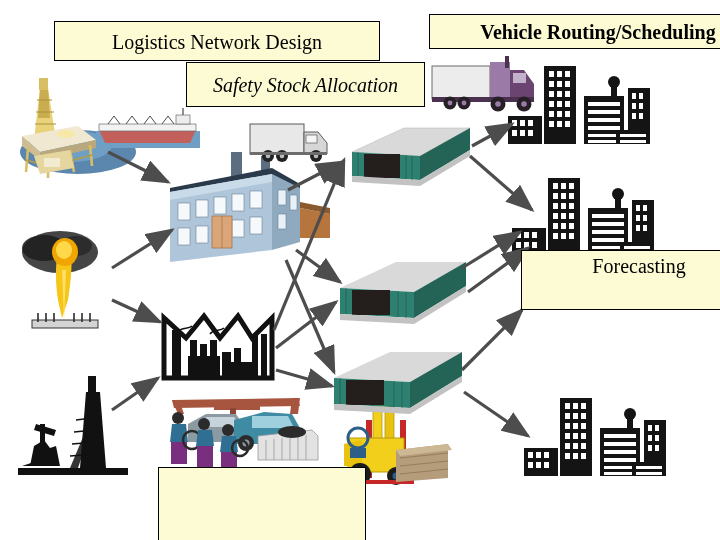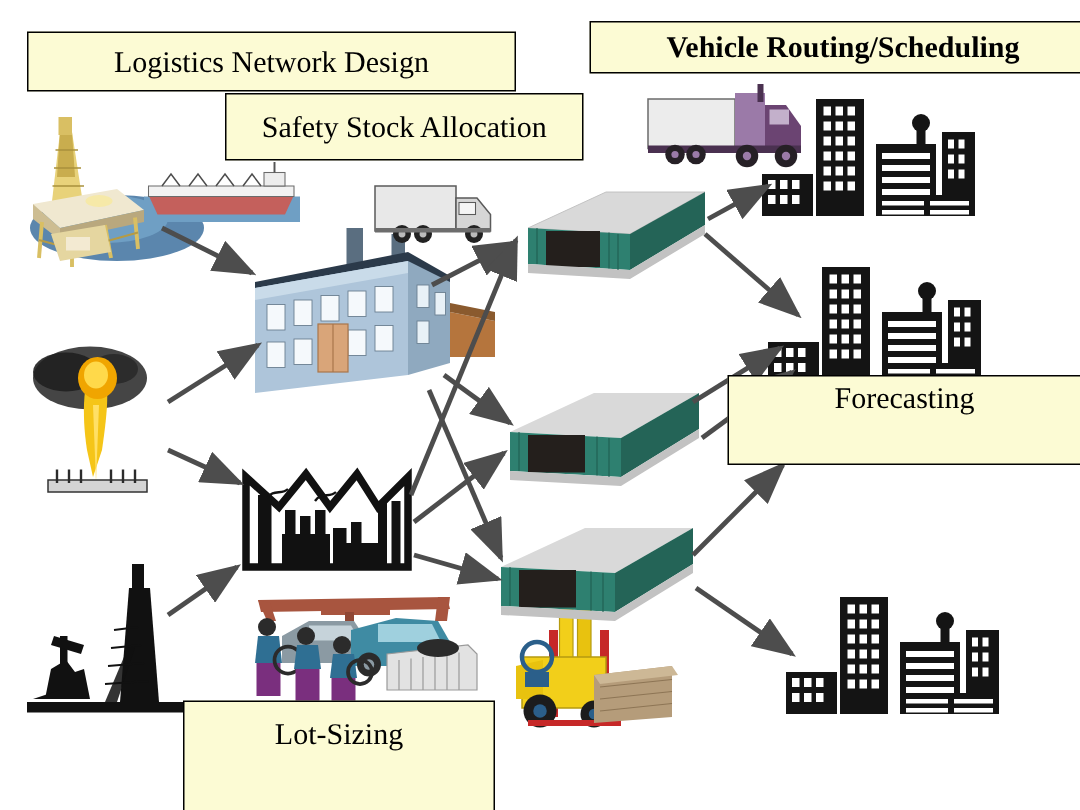--- a/index.html
+++ b/index.html
@@ -12,20 +12,21 @@
     border:1px solid #000000;
     color:#000000;
     font-family:"Liberation Serif",serif;
     font-size:20px;
     line-height:25px;
     text-align:center;
     box-sizing:border-box;
     padding:4px 8px;
     z-index:40;
     white-space:nowrap;
+    margin-left:36px;
   }
   .label-box.two-line{white-space:normal;}
   .label-line{display:block;}
 
   svg.layer{position:absolute;left:0;top:0;width:720px;height:540px;}
   svg#arrows{z-index:20;}
   svg#art{z-index:10;}
 </style>
 </head>
 <body>
@@ -512,29 +513,28 @@
       <line x1="462" y1="268" x2="520" y2="232"></line>
       <line x1="462" y1="370" x2="522" y2="310"></line>
       <line x1="464" y1="392" x2="528" y2="436"></line>
     </g>
   </svg>
 
   <div class="label-box" style="left:18px; top:21px; width:326px; height:40px; line-height:32px;">
     <span>Logistics Network Design</span>
   </div>
 
-  <div class="label-box" style="left:150px; top:62px; width:239px; height:45px; line-height:36px;">
+  <div class="label-box" style="left:150px; top:62px; width:239px; height:45px; line-height:36px;font-style:italic;">
     <span>Safety Stock Allocation</span>
   </div>
 
   <div class="label-box" style="left:393px; top:14px; width:338px; height:35px; line-height:27px;font-weight:bold;">
     <span>Vehicle Routing/Scheduling</span>
   </div>
 
   <div class="label-box two-line" style="left:485px; top:250px; width:236px; height:60px; padding-top:3px;">
     <span class="label-line">Forecasting</span>
   </div>
 
   <div class="label-box two-line" style="left:122px; top:467px; width:208px; height:78px; padding-top:10px;">
-    <span class="label-line">Lot-Sizing</span>
   </div>
 
 </div>
 
 </body></html>

